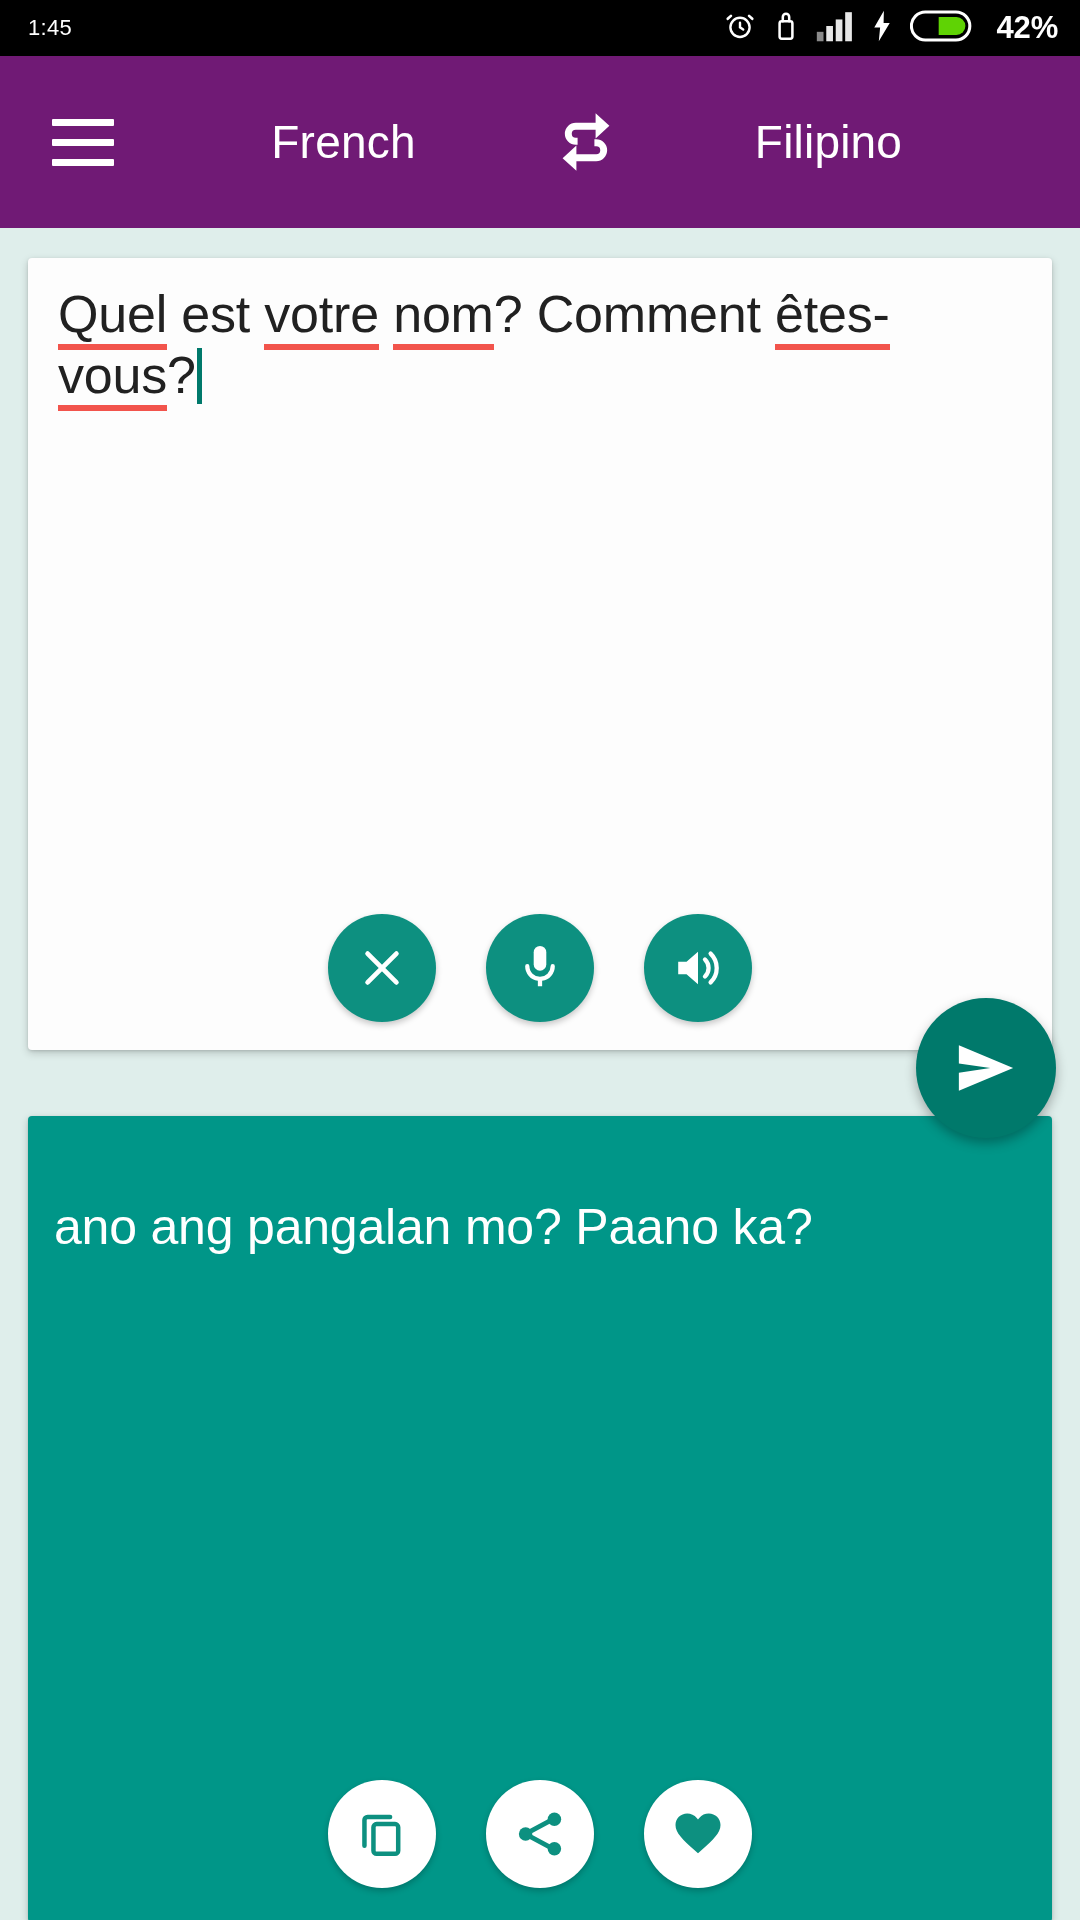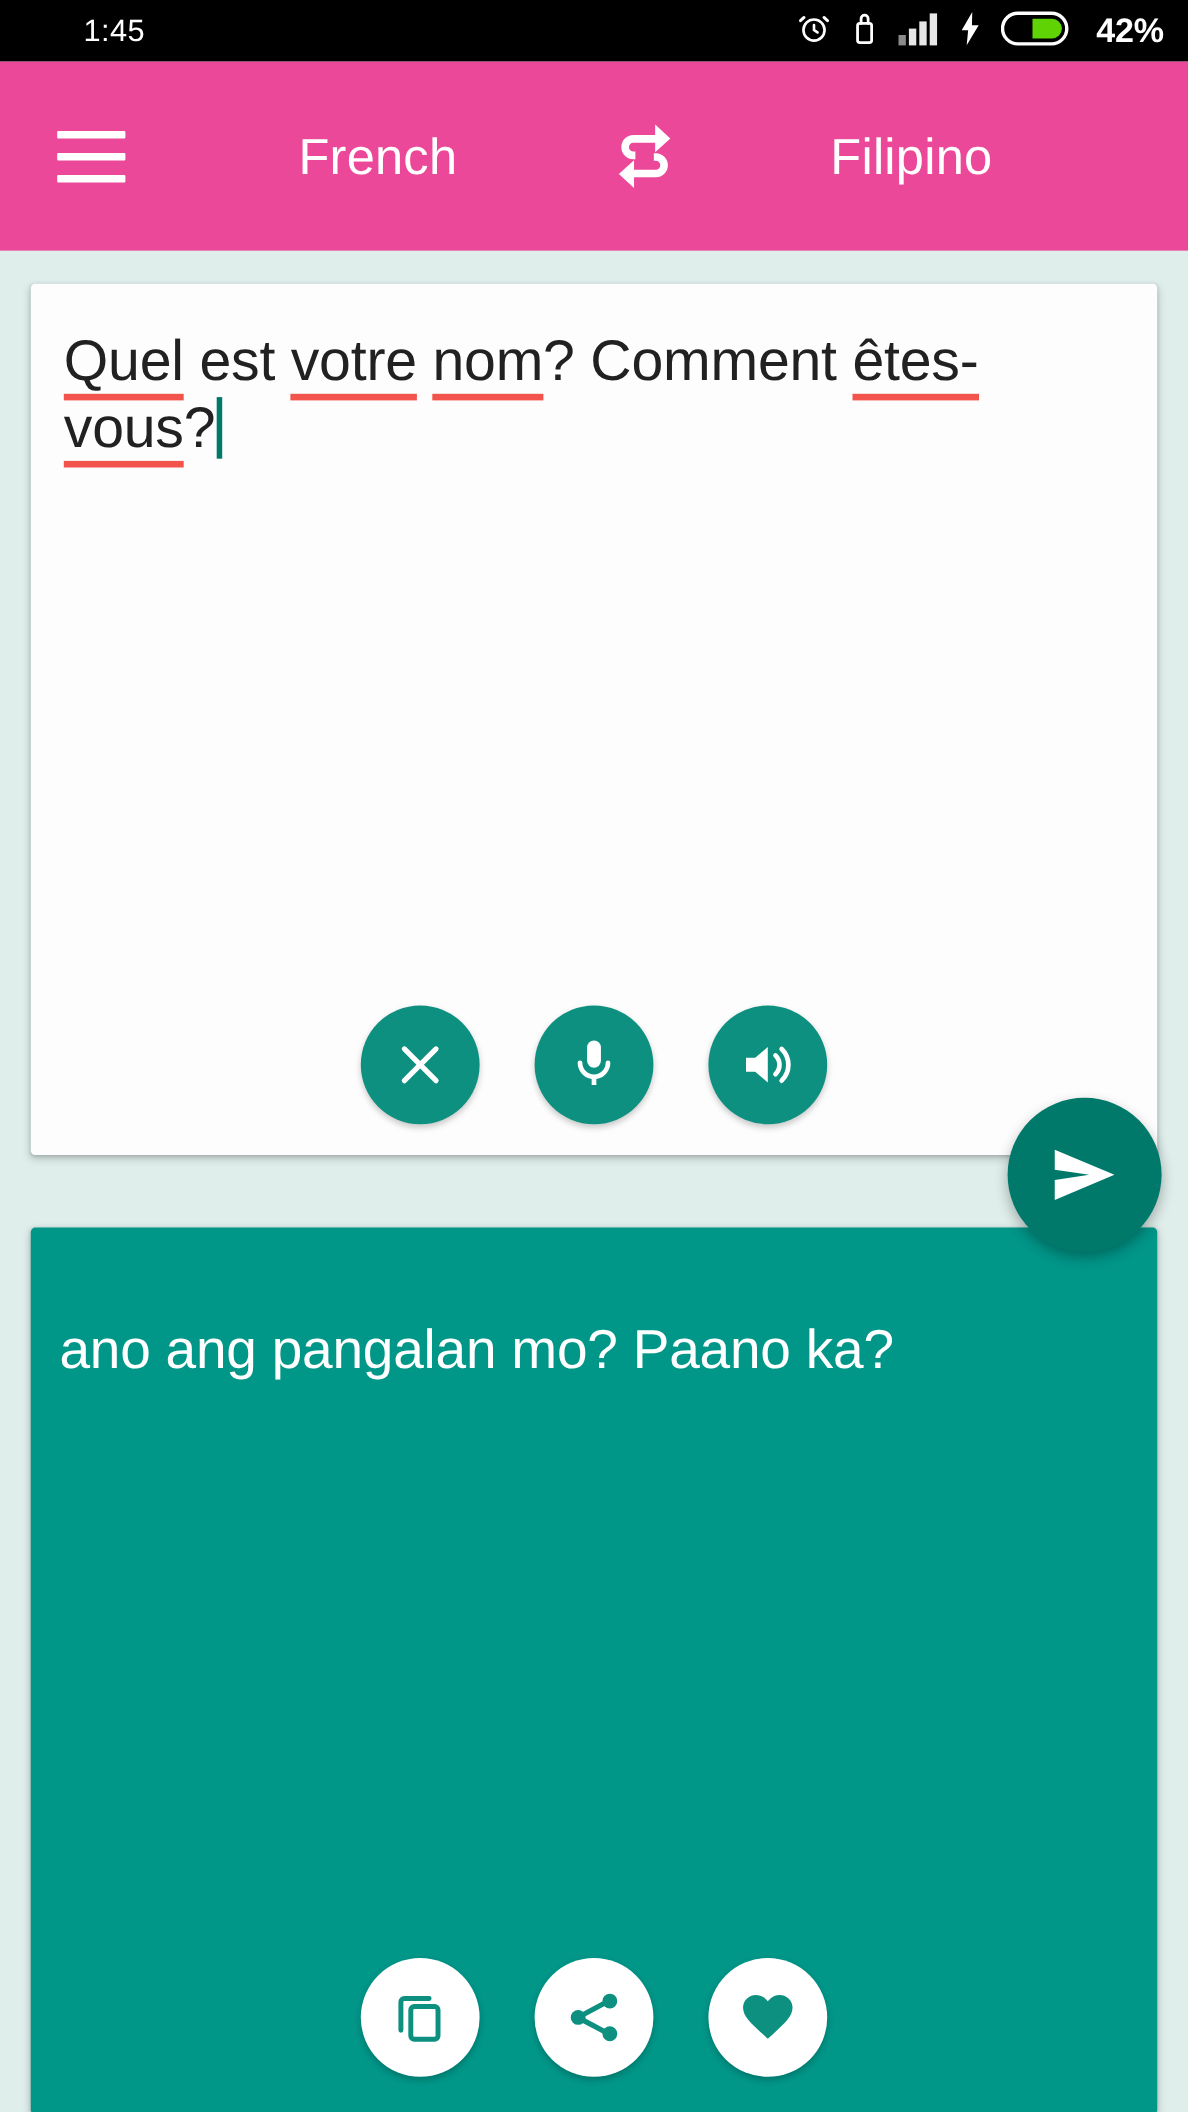--- a/index.html
+++ b/index.html
@@ -15,43 +15,42 @@
   
   .status-bar {
     height: 56px;
     background: #000000;
     display: flex;
     align-items: center;
     padding: 0 22px 0 28px;
     color: #ffffff;
   }
   .status-time {
-    font-size: 28px;
+    font-size: 22px;
     font-weight: 400;
     letter-spacing: 0.3px;
     line-height: 1;
-    margin-left: 48px;
   }
   .status-spacer { flex: 1; }
   .status-icons {
     display: flex;
     gap: 17px;
   }
   .status-icons svg { display: block; }
   .battery-pct {
     font-size: 31px;
     font-weight: 700;
     margin-left: 6px;
     letter-spacing: -0.2px;
   }
 
   
   .toolbar {
     height: 172px;
-    background: #ec4899;
+    background: #701a75;
     display: flex;
     align-items: center;
     padding: 0 52px;
   }
   .menu-button {
     width: 74px;
     height: 74px;
     display: flex;
     flex-direction: column;
     justify-content: center;
@@ -101,21 +100,21 @@
     top: 30px;
     width: 1024px;
     height: 792px;
     background: #fdfdfd;
     border-radius: 4px;
     box-shadow: 0 3px 8px rgba(0,0,0,0.18), 0 1px 3px rgba(0,0,0,0.12);
   }
   .source-text {
     position: absolute;
     left: 30px;
-    top: 40px;
+    top: 26px;
     right: 26px;
     font-size: 52px;
     line-height: 1.18;
     color: #212121;
     letter-spacing: -0.2px;
     word-break: break-word;
   }
   .misspelled {
     border-bottom: 6px solid #f2544c;
     padding-bottom: 1px;

